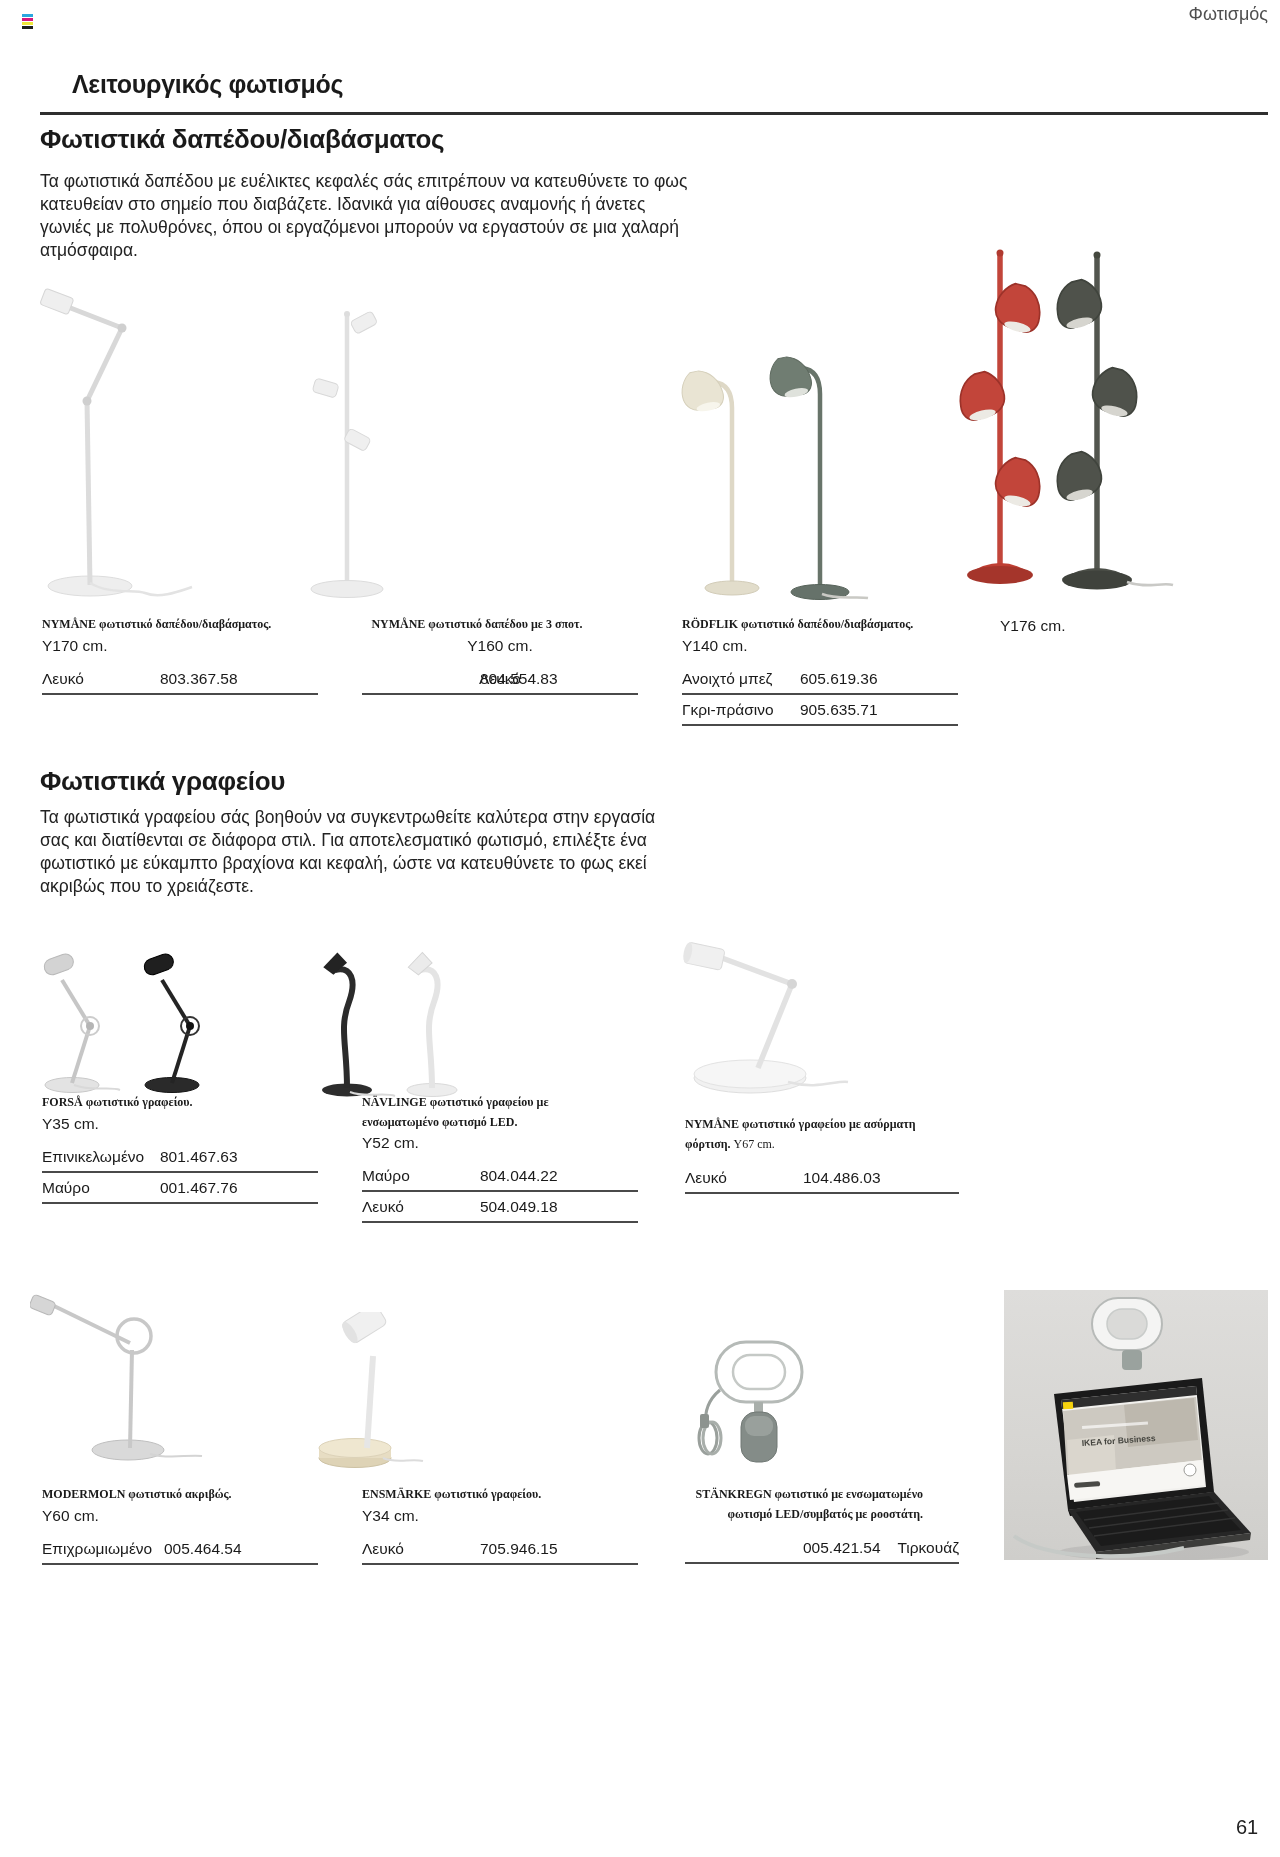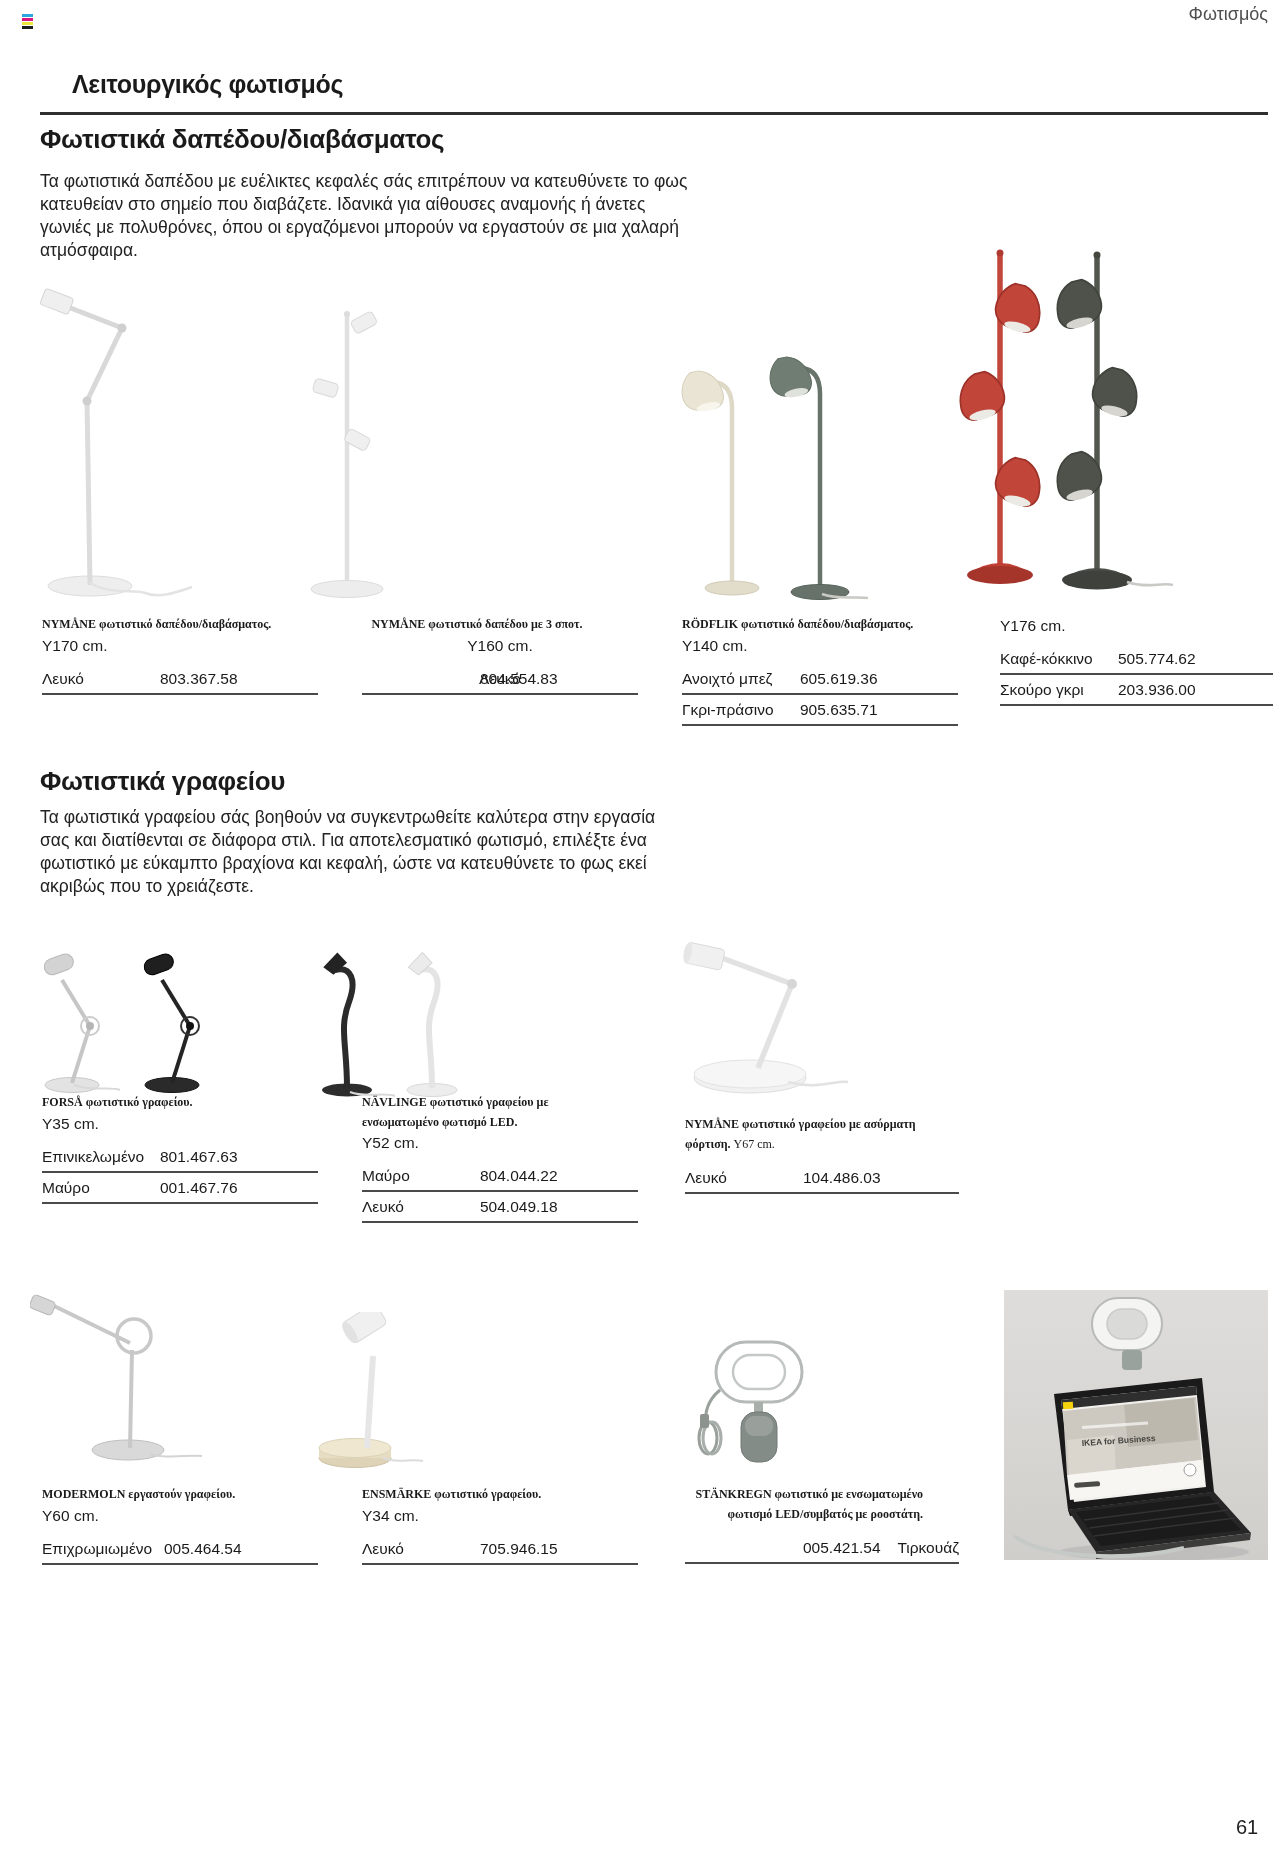--- a/index.html
+++ b/index.html
@@ -177,30 +177,20 @@
     </div>
     <div class="vrow">
       <span>Γκρι-πράσινο</span>
       <span class="code">905.635.71</span>
     </div>
   </div>
 </div>
 
 <div class="abs card" style="left:1000px;top:615px;width:273px;">
   <div class="dim">Y176 cm.</div>
-  <div class="variants">
-    <div class="vrow">
-      <span>Καφέ-κόκκινο</span>
-      <span class="code">505.774.62</span>
-    </div>
-    <div class="vrow">
-      <span>Σκούρο γκρι</span>
-      <span class="code">203.936.00</span>
-    </div>
-  </div>
 </div>
 
 <div class="abs h2 h2-desk">Φωτιστικά γραφείου</div>
 <div class="abs para para-desk">Τα φωτιστικά γραφείου σάς βοηθούν να συγκεντρωθείτε καλύτερα στην εργασία σας και διατίθενται σε διάφορα στιλ. Για αποτελεσματικό φωτισμό, επιλέξτε ένα φωτιστικό με εύκαμπτο βραχίονα και κεφαλή, ώστε να κατευθύνετε το φως εκεί ακριβώς που το χρειάζεστε.</div>
 
 <div class="abs imgbox" style="left:32px;top:942px;width:195px;height:162px;">
 <svg viewBox="0 0 195 162">
   <ellipse cx="40" cy="143" rx="27" ry="7.5" fill="#e3e3e3" stroke="#c9c9c9"></ellipse>
   <path d="M40,141 L58,84" stroke="#c6c6c6" stroke-width="4" fill="none"></path>
   <path d="M58,84 L30,38" stroke="#c6c6c6" stroke-width="4" fill="none"></path>
@@ -368,21 +358,21 @@
   <polygon points="64,220 210,202 212,208 66,226" fill="#0f0f0f"></polygon>
   <polygon points="64,220 210,202 247,243 92,262" fill="#262626"></polygon>
   <polygon points="72,222 205,206 237,240 97,256" fill="#1b1b1b"></polygon>
   <path d="M80,230 L215,213 M85,238 L224,220 M90,246 L231,228" stroke="#333333" stroke-width="1.5" fill="none"></path>
   <polygon points="92,262 247,243 246,250 92,269" fill="#3c3c3a"></polygon>
   <path d="M180,258 C120,272 40,268 10,246" stroke="#c6cac7" stroke-width="4" fill="none"></path>
 </svg>
 </div>
 
 <div class="abs card" style="left:42px;top:1485px;">
-  <div class="title nowrap">MODERMOLN εργαστούν γραφείου.</div>
+  <div class="title nowrap">MODERMOLN φωτιστικό ακριβώς.</div>
   <div class="dim">Y60 cm.</div>
   <div class="variants">
     <div class="vrow">
       <span>Επιχρωμιωμένο</span>
       <span class="code" style="left:122px;">005.464.54</span>
     </div>
   </div>
 </div>
 
 <div class="abs card" style="left:362px;top:1485px;">

